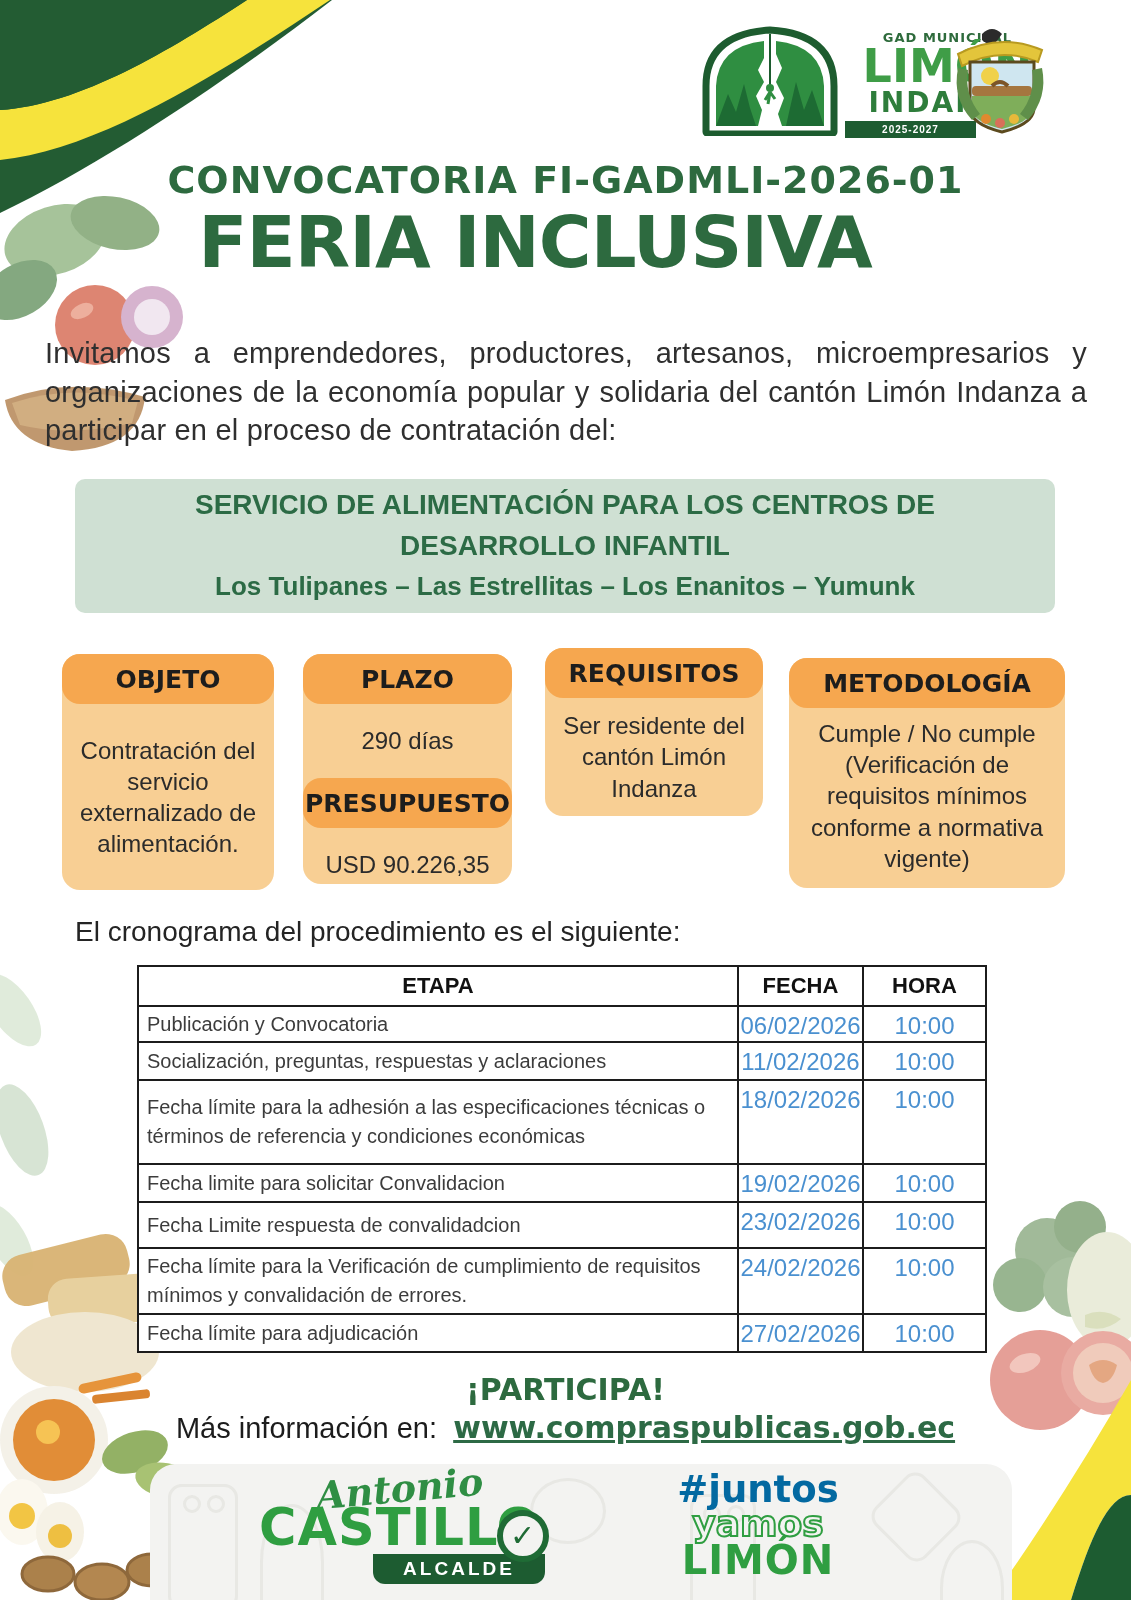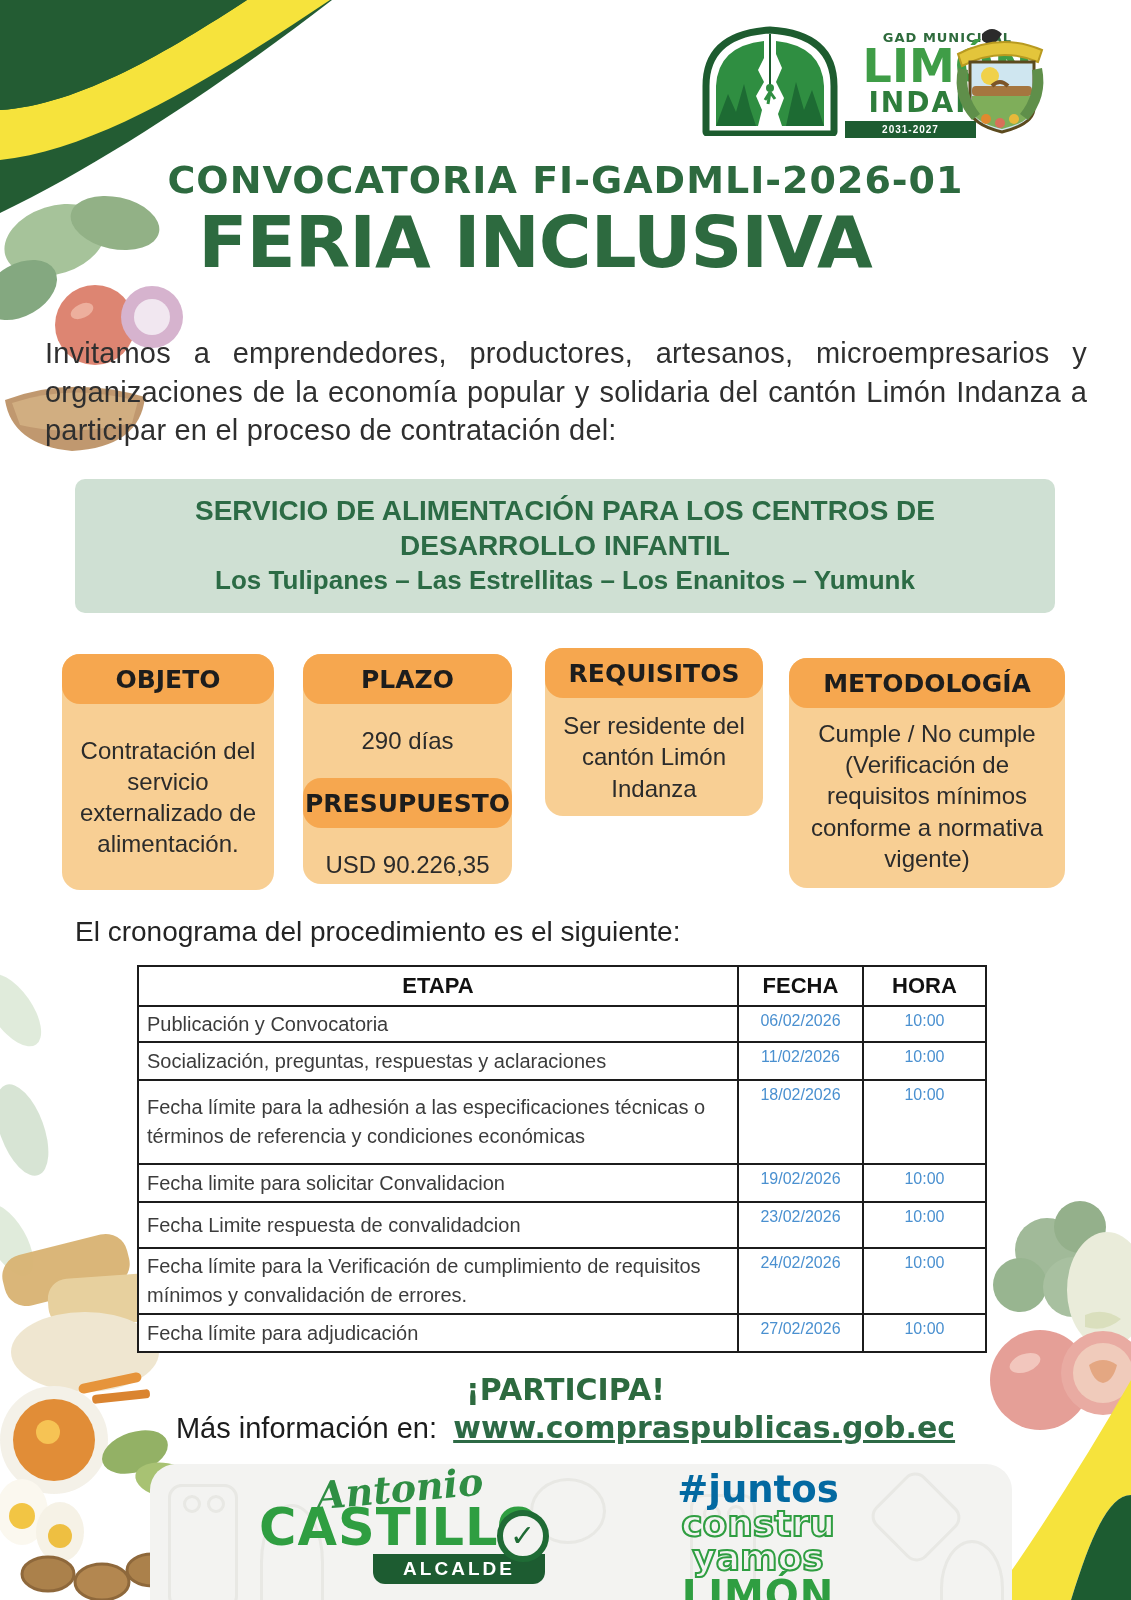--- a/index.html
+++ b/index.html
@@ -23,21 +23,21 @@
   .kicker{left:0;top:158px;width:1131px;text-align:center;font-family:"DejaVu Sans",sans-serif;
     font-size:38px;font-weight:bold;color:#2d6a3f;letter-spacing:1px;}
   .main-title{left:0;top:200px;width:1070px;text-align:center;font-family:"DejaVu Sans",sans-serif;
     font-size:72px;font-weight:bold;color:#2d6a3f;letter-spacing:-1px;}
 
   .intro{left:45px;top:334px;width:1042px;font-size:29px;line-height:1.33;color:#2f2f2f;
     text-align:justify;letter-spacing:.2px;}
 
   
   .service-box{left:75px;top:479px;width:980px;height:134px;background:#cfe0d3;border-radius:10px;
-    display:flex;flex-direction:column;align-items:center;justify-content:center;gap:4px;}
+    display:flex;flex-direction:column;align-items:center;justify-content:center;gap:10px;}
   .service-l1,.service-l2{font-size:28px;font-weight:bold;color:#2c6b45;line-height:1.1;}
   .service-l3{font-size:26px;font-weight:bold;color:#2c6b45;}
 
   
   .card{border-radius:18px;background:#f8cf94;display:flex;flex-direction:column;}
   .pill{background:#f6a74f;border-radius:18px;min-height:50px;display:flex;align-items:center;justify-content:center;
     font-family:"DejaVu Sans",sans-serif;font-weight:bold;font-size:25px;color:#1d1d1d;}
   .card-body{flex:1;display:flex;align-items:center;justify-content:center;text-align:center;
     font-size:24px;color:#2b2b2b;line-height:1.3;padding:8px 10px;}
   .card1{left:62px;top:654px;width:212px;height:236px;}
@@ -47,21 +47,21 @@
   .card2 .card-body{flex:0 0 58px;}
   .card4 .card-body{align-items:flex-start;padding-top:10px;}
 
   
   .crono-label{left:75px;top:916px;font-size:28px;color:#242424;}
   table.sched{left:137px;top:965px;position:absolute;border-collapse:collapse;table-layout:fixed;width:848px;
     background:#fff;}
   table.sched th,table.sched td{border:2px solid #1c1c1c;}
   table.sched th{font-size:22px;font-weight:bold;color:#111;text-align:center;height:36px;}
   td.etapa{font-size:20px;color:#3c3c3c;padding:2px 8px;vertical-align:middle;text-align:left;line-height:1.45;}
-  td.fecha,td.hora{font-size:16px;color:#4a90d0;text-align:center;vertical-align:top;padding-top:5px;}
+  td.fecha,td.hora{font-size:24px;color:#4a90d0;text-align:center;vertical-align:top;padding-top:5px;}
   col.c-etapa{width:600px;}col.c-fecha{width:125px;}col.c-hora{width:123px;}
   tr.h36{height:36px;}tr.h84{height:84px;}tr.h38{height:38px;}tr.h46{height:46px;}tr.h66{height:66px;}
 
   
   .participa{left:0;top:1372px;width:1131px;text-align:center;font-family:"DejaVu Sans",sans-serif;
     font-size:30px;font-weight:bold;color:#2d6a3f;}
   .info-line{left:0;top:1410px;width:1131px;text-align:center;font-size:29px;color:#1c1c1c;}
   .info-link{font-size:30px;font-weight:bold;color:#2d6a45;text-decoration:underline;font-family:"DejaVu Sans",sans-serif;}
 
   
@@ -169,21 +169,21 @@
     <path d="M126 102 L114 66 L106 86 L98 58 L92 84 L88 102 Z" fill="#1d6b33"></path>
     <line x1="72" y1="10" x2="72" y2="62" stroke="#1d5c2f" stroke-width="2"></line>
     <circle cx="72" cy="64" r="4" fill="#2f8e41"></circle>
     <path d="M72 68 l-5 8 M72 68 l5 7 M72 68 l-2 12" stroke="#2f8e41" stroke-width="3" fill="none"></path>
   </svg>
 
   <div class="abs logo-text">
     <div class="logo-gad">GAD MUNICIPAL</div>
     <div class="logo-limon">LIMÓN</div>
     <div class="logo-indanza">INDANZA</div>
-    <div class="logo-bar">2031-2027</div>
+    <div class="logo-bar">2025-2027</div>
   </div>
 
   <svg class="abs" style="left:952px;top:24px;" width="96" height="112" viewBox="0 0 96 112">
     <path d="M30 10 q10 -10 20 0 l-6 8 q-8 4 -14 -2 Z" fill="#2b2b2b"></path>
     <path d="M6 30 Q48 8 90 26 l-4 12 Q48 22 10 42 Z" fill="#e3c53b" stroke="#b89a20" stroke-width="2"></path>
     <path d="M18 38 H82 V84 Q82 100 50 108 Q18 100 18 84 Z" fill="#cfe6f0" stroke="#5c4a1e" stroke-width="3"></path>
     <circle cx="38" cy="52" r="9" fill="#f0d14a"></circle>
     <rect x="20" y="62" width="60" height="10" rx="4" fill="#a5763f"></rect>
     <path d="M40 62 q8 -8 16 0" stroke="#7c5528" stroke-width="4" fill="none"></path>
     <path d="M20 72 H80 V84 Q80 98 50 105 Q20 98 20 84 Z" fill="#7fae5a"></path>
@@ -306,18 +306,17 @@
     <div><span class="mayor-first">Antonio</span></div>
     <div class="mayor-last">
       <span>CASTILLO</span>
       <span class="check-badge">✓</span>
     </div>
     <div class="alcalde-bar">ALCALDE</div>
   </div>
 
   <div class="abs hashtag">
     <div class="tag1">#juntos</div>
-    <div class="tag-outline">constru</div>
     <div class="tag-outline">yamos</div>
     <div class="tag4">LIMÓN</div>
   </div>
 
 </div>
 
 </body></html>

